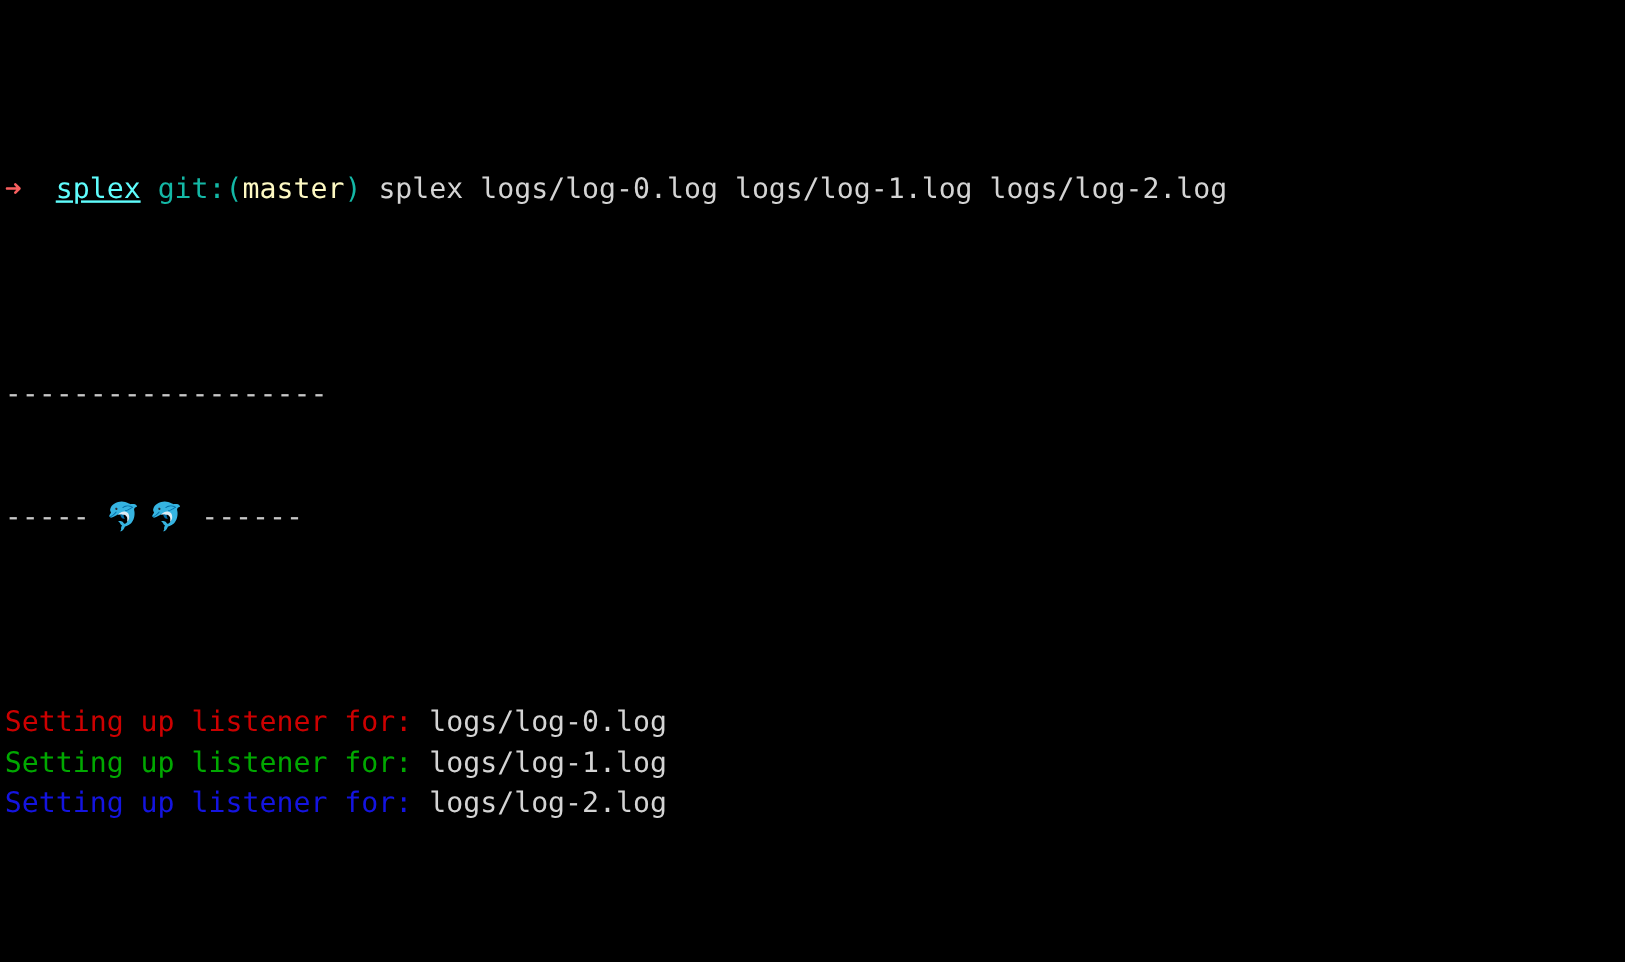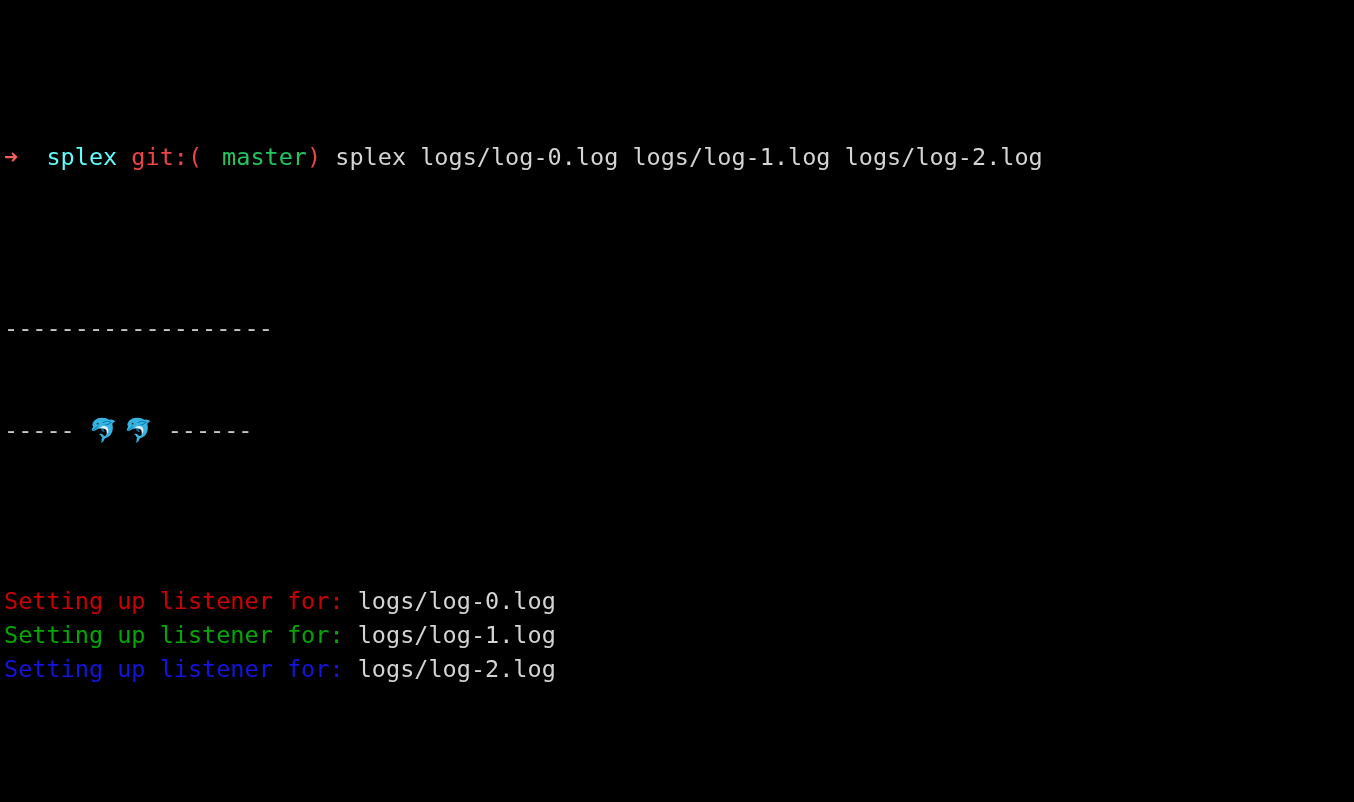--- a/index.html
+++ b/index.html
@@ -32,24 +32,24 @@
     height: 34.1px;
     display: block;
   }
   .seg { white-space: pre; }
 
   
   .c-default { color: #c8c8c8; }
   .c-red     { color: #cc0000; }
   .c-green   { color: #00a800; }
   .c-blue    { color: #1414e0; }
-  .c-cyan    { color: #5ffdfd; }
+  .c-cyan    { color: #5ffdfd; text-decoration: underline; }
   .c-prompt-arrow { color: #f85f5f; }
-  .c-git     { color: #ef4444; }
-  .c-branch  { color: #22c55e; margin-left: 20px; }
+  .c-git     { color: #14b8a6; }
+  .c-branch  { color: #fef9c3; }
   .c-white   { color: #d4d4d4; text-align: right; }
 
   .emoji {
     font-family: "DejaVu Sans", sans-serif;
     font-size: 23px;
   }
 </style>
 </head>
 <body>
 

